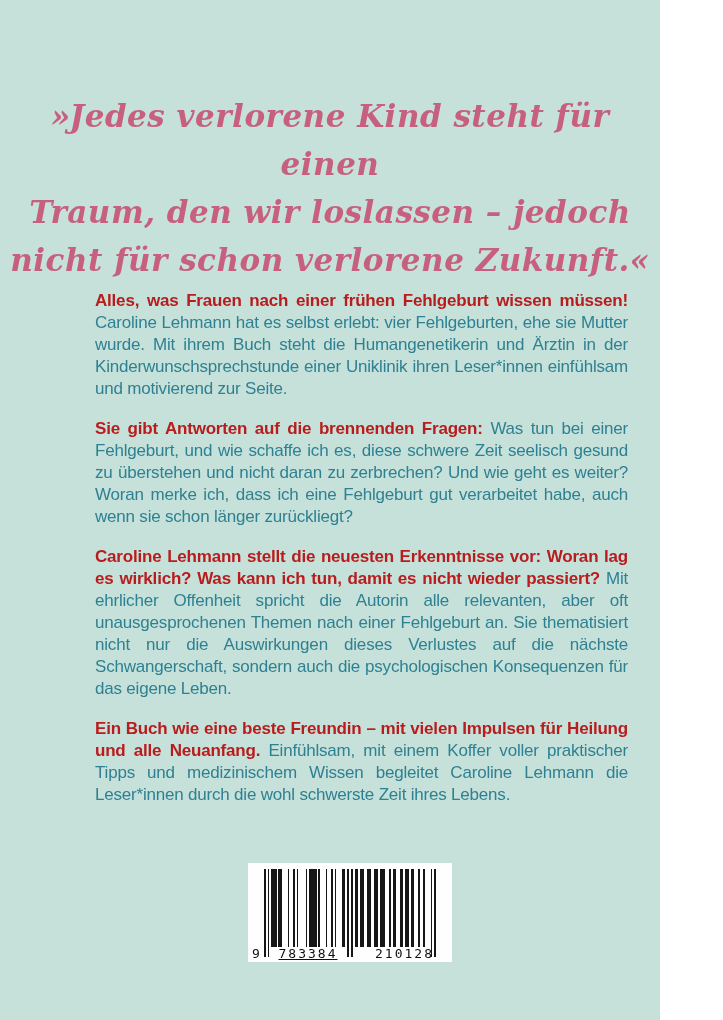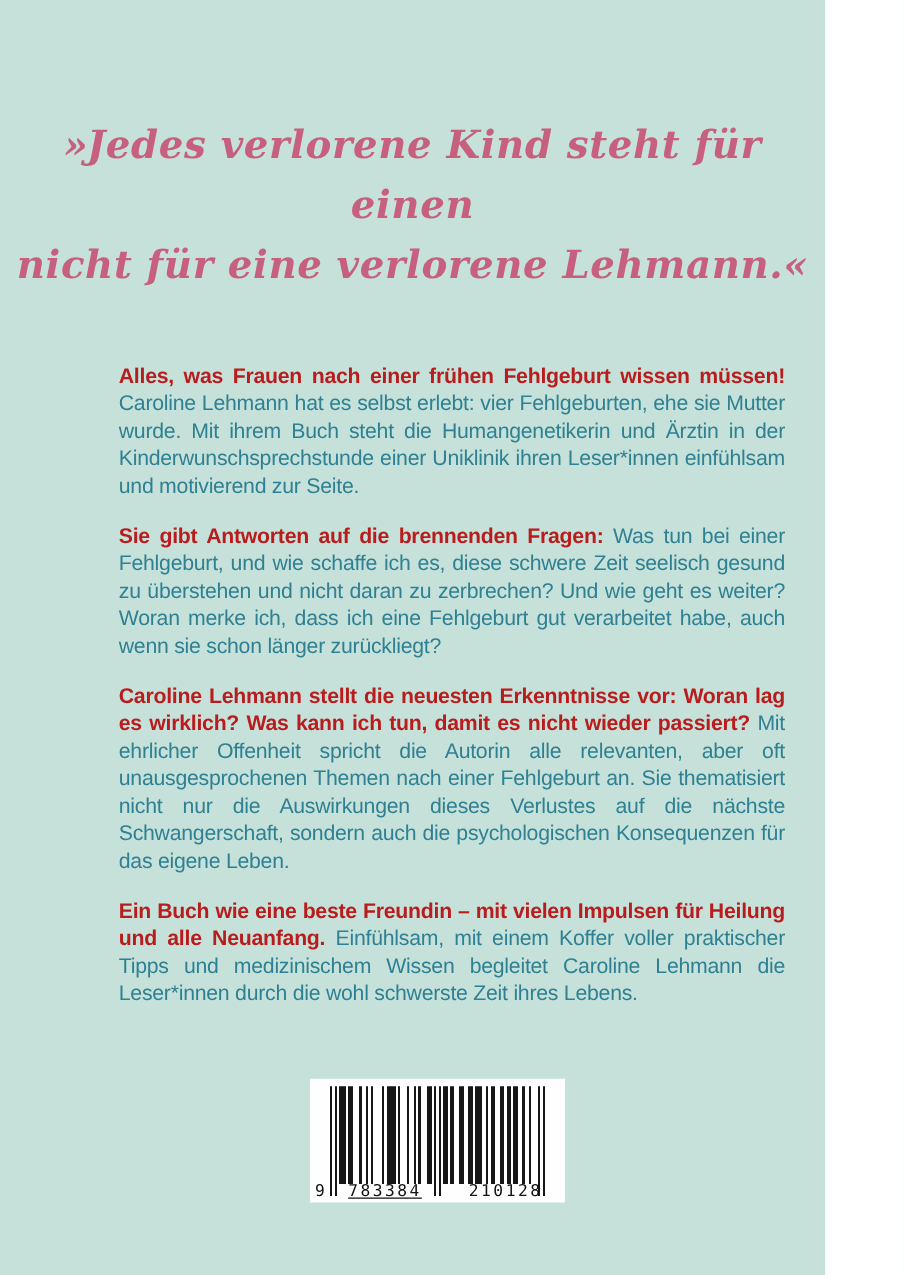--- a/index.html
+++ b/index.html
@@ -79,21 +79,22 @@
   .bc-left  { left: 20px; width: 80px; text-align: center; letter-spacing: 2px; text-decoration: underline; }
   .bc-right { left: 106px; width: 80px; text-align: right; letter-spacing: 2px; }
 </style>
 </head>
 <body>
 
 <div class="cover">
 
   <div class="quote">
     <div>»Jedes verlorene Kind steht für einen</div>
-    <div>nicht für eine verlorene Lehmann.«</div>
+    <div>Traum, den wir loslassen – jedoch</div>
+    <div>nicht für schon verlorene Zukunft.«</div>
   </div>
 
 
   <div class="blurb">
     <p><b>Alles, was Frauen nach einer frühen Fehlgeburt wissen müssen!</b><span> Caroline Lehmann hat es selbst erlebt: vier Fehlgeburten, ehe sie Mutter wurde. Mit ihrem Buch steht die Humangenetikerin und Ärztin in der Kinderwunschsprechstunde einer Uniklinik ihren Leser*innen einfühlsam und motivierend zur Seite.</span></p>
     <p><b>Sie gibt Antworten auf die brennenden Fragen:</b><span> Was tun bei einer Fehlgeburt, und wie schaffe ich es, diese schwere Zeit seelisch gesund zu überstehen und nicht daran zu zerbrechen? Und wie geht es weiter? Woran merke ich, dass ich eine Fehlgeburt gut verarbeitet habe, auch wenn sie schon länger zurückliegt?</span></p>
     <p><b>Caroline Lehmann stellt die neuesten Erkenntnisse vor: Woran lag es wirklich? Was kann ich tun, damit es nicht wieder passiert?</b><span> Mit ehrlicher Offenheit spricht die Autorin alle relevanten, aber oft unausgesprochenen Themen nach einer Fehlgeburt an. Sie thematisiert nicht nur die Auswirkungen dieses Verlustes auf die nächste Schwangerschaft, sondern auch die psychologischen Konsequenzen für das eigene Leben.</span></p>
     <p><b>Ein Buch wie eine beste Freundin – mit vielen Impulsen für Heilung und alle Neuanfang.</b><span> Einfühlsam, mit einem Koffer voller praktischer Tipps und medizinischem Wissen begleitet Caroline Lehmann die Leser*innen durch die wohl schwerste Zeit ihres Lebens.</span></p>
   </div>
 

